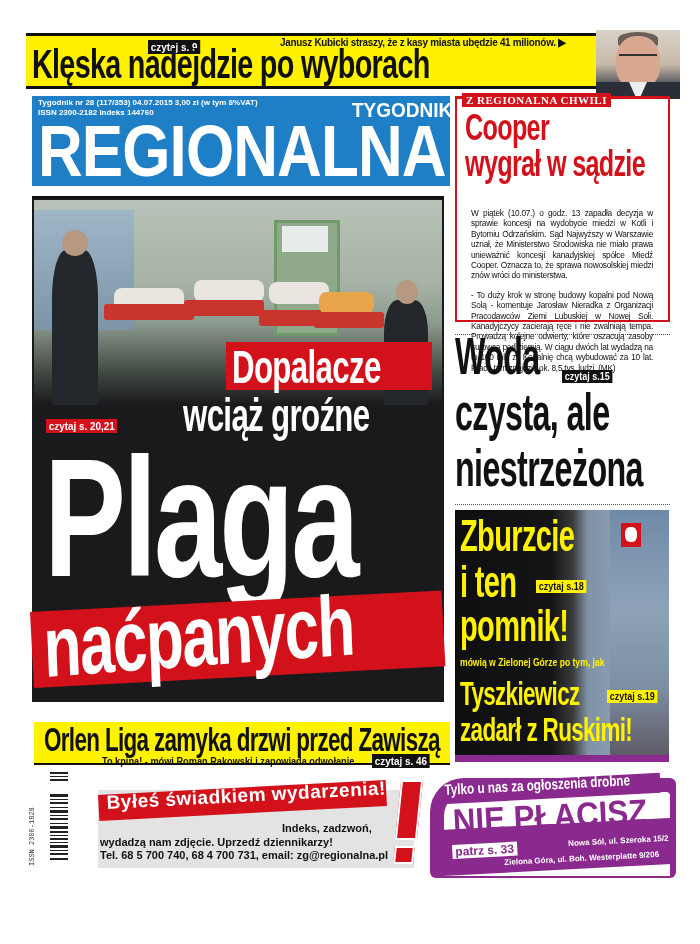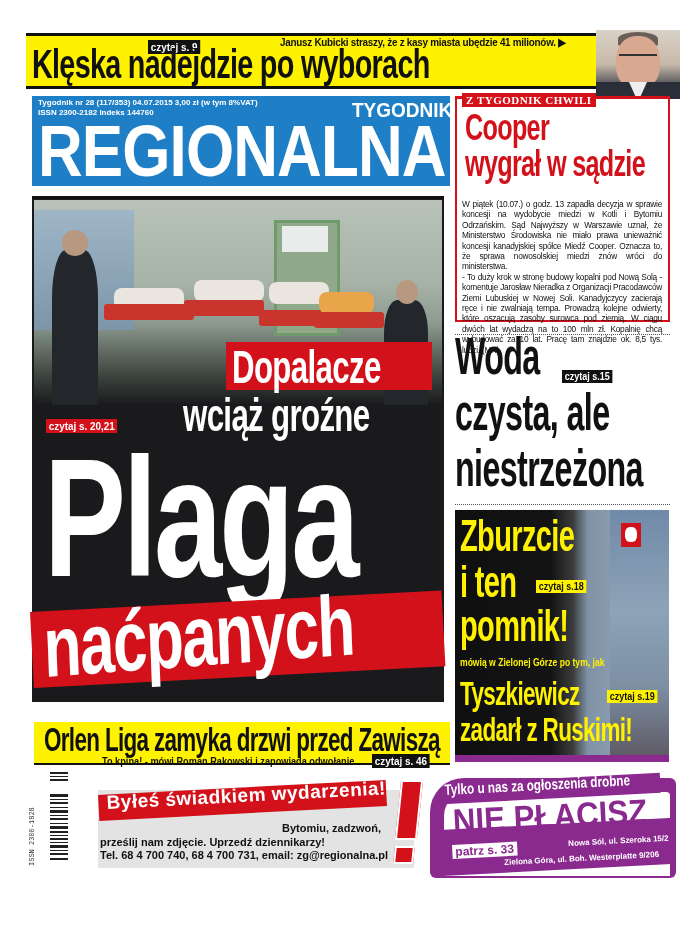--- a/index.html
+++ b/index.html
@@ -27,21 +27,21 @@
   #mast-meta2 { left: 38px; top: 108px; font-size: 8px; color: #fff; font-weight: bold; }
   #mast-tygodnik { left: 352px; top: 99px; font-size: 20px; color: #fff; font-weight: bold; transform: scaleX(0.95); transform-origin: left top; }
   #mast-title { left: 38px; top: 116px; font-size: 72px; line-height: 70px; color: #fff; font-weight: bold; transform: scaleX(0.86); transform-origin: left top; letter-spacing: -1px; }
 
   
   #breaking-box { left: 455px; top: 96px; width: 215px; height: 226px; border: 2px solid #d3111a; border-top: 3px solid #d3111a; box-sizing: border-box; background: #fff; }
   #breaking-label { left: 462px; top: 93px; background: #d3111a; color: #fff; font-family: "Liberation Serif", serif; font-weight: bold; font-size: 11px; padding: 1px 4px; letter-spacing: 0.5px; }
   #breaking-title1 { left: 465px; top: 110px; font-size: 36px; line-height: 36px; color: #d3111a; transform: scaleX(0.7); }
   #breaking-title2 { left: 465px; top: 146px; font-size: 36px; line-height: 36px; color: #d3111a; transform: scaleX(0.7); }
   #breaking-body { left: 462px; top: 199px; width: 200px; font-size: 8.3px; line-height: 10.4px; color: #111; text-align: justify; letter-spacing: -0.25px; }
-  #breaking-body p { margin: 0; }
+  #breaking-body p { margin: 9px; }
 
   
   #main-panel { left: 32px; top: 196px; width: 412px; height: 506px; background: #1a1a1c; border-top: 3px solid #111; box-sizing: border-box; }
   #hero-photo { left: 34px; top: 200px; width: 408px; height: 205px; overflow: hidden;
     background: linear-gradient(180deg, #b8c2b8 0%, #a7b3a6 40%, #8d9a8f 60%, #3e4640 85%, #1a1a1c 100%); }
   #hero-photo .window { position: absolute; left: 0; top: 10px; width: 100px; height: 120px; background: linear-gradient(180deg, #9fb6c7, #7c95a8); }
   #hero-photo .door { position: absolute; left: 240px; top: 20px; width: 60px; height: 110px; background: #8fa98a; border: 3px solid #6f9a6a; }
   #hero-photo .doorwin { position: absolute; left: 248px; top: 26px; width: 46px; height: 26px; background: #e8ecea; }
   #hero-photo .bed { position: absolute; height: 16px; background: #c9342c; border-radius: 3px; }
   #hero-photo .sheet { position: absolute; height: 22px; background: #eae6df; border-radius: 8px; }
@@ -127,21 +127,21 @@
     <div class="collar"></div>
 </div>
 
 <div id="masthead" class="abs"></div>
 <div id="mast-meta1" class="abs">Tygodnik nr 28 (117/353) 04.07.2015  3,00 zł (w tym 8%VAT)</div>
 <div id="mast-meta2" class="abs">ISSN 2300-2182 Indeks 144760</div>
 <div id="mast-tygodnik" class="abs">TYGODNIK</div>
 <div id="mast-title" class="abs">REGIONALNA</div>
 
 <div id="breaking-box" class="abs"></div>
-<div id="breaking-label" class="abs">Z TYGODNIK CHWILI</div>
+<div id="breaking-label" class="abs">Z REGIONALNA CHWILI</div>
 <div id="breaking-title1" class="abs cond">Cooper</div>
 <div id="breaking-title2" class="abs cond">wygrał w sądzie</div>
 <div id="breaking-body" class="abs">
   <p>W piątek (10.07.) o godz. 13 zapadła decyzja w sprawie koncesji na wydobycie miedzi w Kotli i Bytomiu Odrzańskim. Sąd Najwyższy w Warszawie uznał, że Ministerstwo Środowiska nie miało prawa unieważnić koncesji kanadyjskiej spółce Miedź Cooper. Oznacza to, że sprawa nowosolskiej miedzi znów wróci do ministerstwa.</p>
   <p>- To duży krok w stronę budowy kopalni pod Nową Solą - komentuje Jarosław Nieradka z Organizacji Pracodawców Ziemi Lubuskiej w Nowej Soli. Kanadyjczycy zacierają ręce i nie zwalniają tempa. Prowadzą kolejne odwierty, które oszacują zasoby surowca pod ziemią. W ciągu dwóch lat wydadzą na to 100 mln zł. Kopalnię chcą wybudować za 10 lat. Pracę tam znajdzie ok. 8,5 tys. ludzi. (MK)</p>
 </div>
 
 <div id="main-panel" class="abs"></div>
 <div id="hero-photo" class="abs">
   <div class="window"></div>
@@ -214,23 +214,23 @@
   <div class="bar" style="top:73px;height:3px;"></div>
   <div class="bar" style="top:78px;height:1px;"></div>
   <div class="bar" style="top:81px;height:2px;"></div>
   <div class="bar" style="top:86px;height:2px;"></div>
 </div>
 <div id="barcode-text" class="abs">ISSN 2300-1828</div>
 
 <div id="witness-box" class="abs"></div>
 <div id="witness-band" class="abs"></div>
 <div id="witness-title" class="abs">Byłeś świadkiem wydarzenia!</div>
-<div id="witness-l1" class="abs">Bytomiu, zadzwoń,</div>
-<div id="witness-l2" class="abs">prześlij nam zdjęcie. Uprzedź dziennikarzy!</div>
-<div id="witness-l3" class="abs">Tel. 68 4 700 740, 68 4 700 731, email: zg@regionalna.pl</div>
+<div id="witness-l1" class="abs">Indeks, zadzwoń,</div>
+<div id="witness-l2" class="abs">wydadzą nam zdjęcie. Uprzedź dziennikarzy!</div>
+<div id="witness-l3" class="abs">Tel. 68 5 700 740, 68 4 700 731, email: zg@regionalna.pl</div>
 <div id="exclaim" class="abs"></div>
 <div id="exclaim-dot" class="abs"></div>
 
 <div id="ad-box" class="abs"></div>
 <div id="ad-inner" class="abs"></div>
 <div id="ad-line1-box" class="abs"></div>
 <div id="ad-line1" class="abs">Tylko u nas za ogłoszenia drobne</div>
 <div id="ad-nie" class="abs">NIE PŁACISZ</div>
 <div id="ad-strip" class="abs"></div>
 <div id="ad-patrz" class="abs">patrz s. 33</div>

